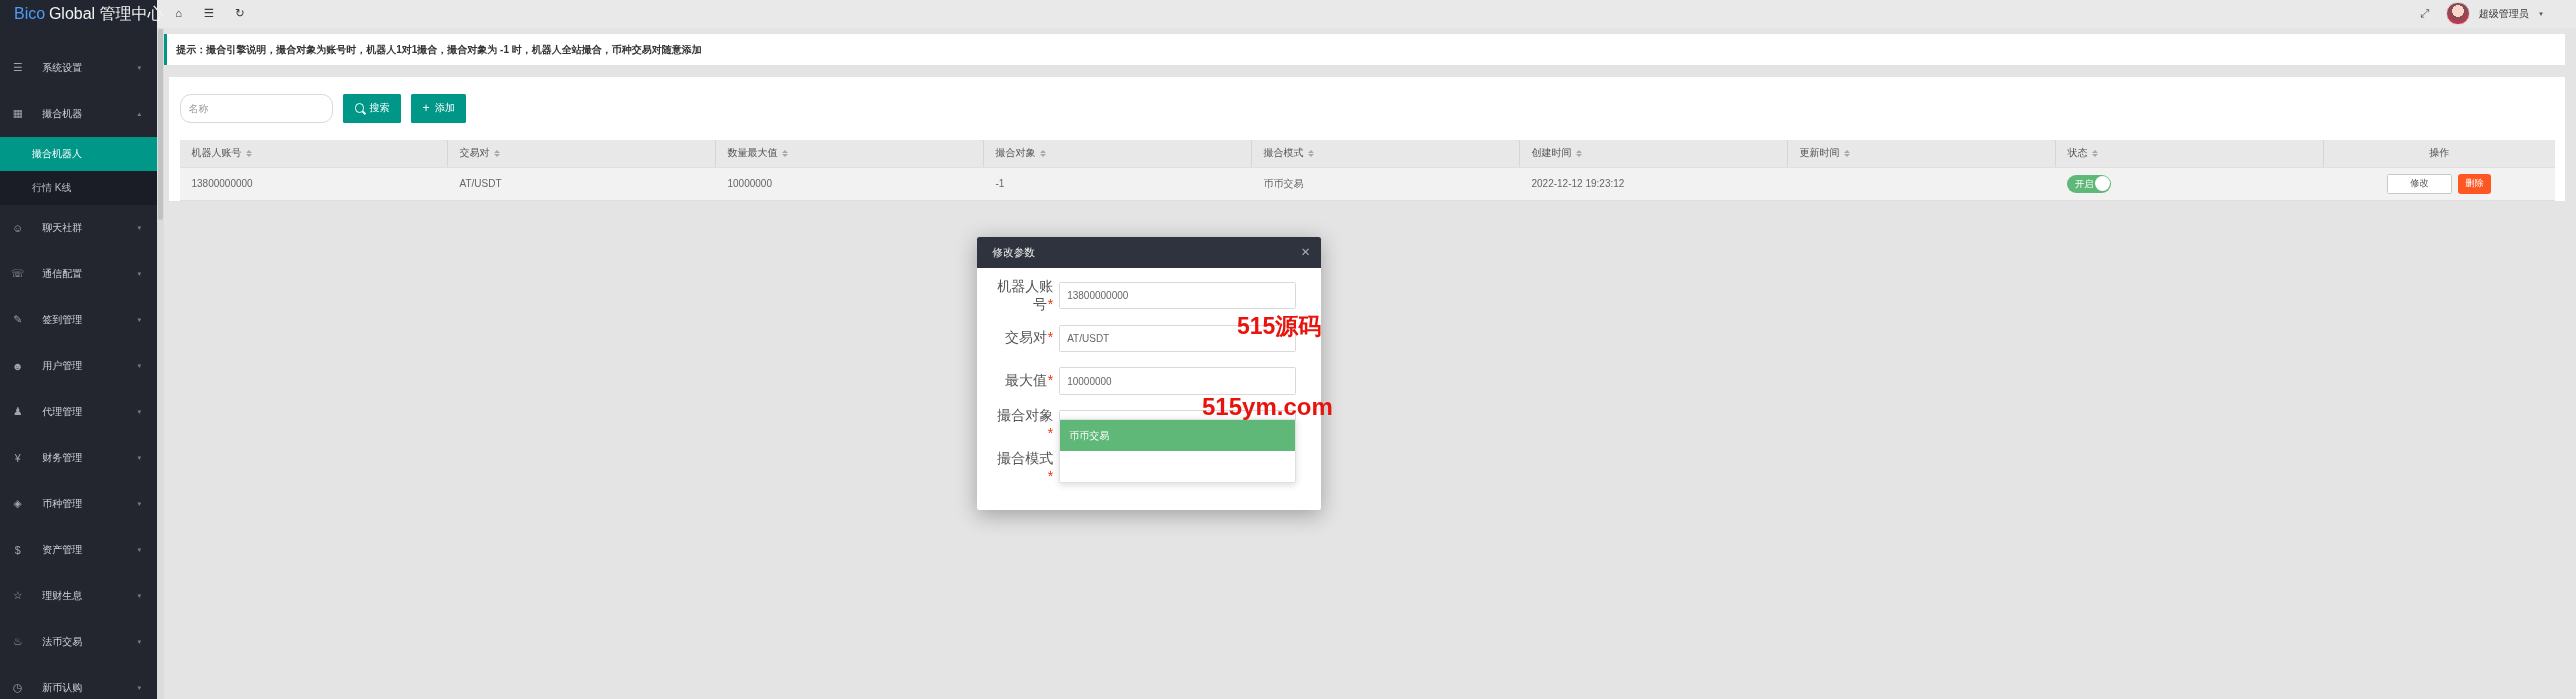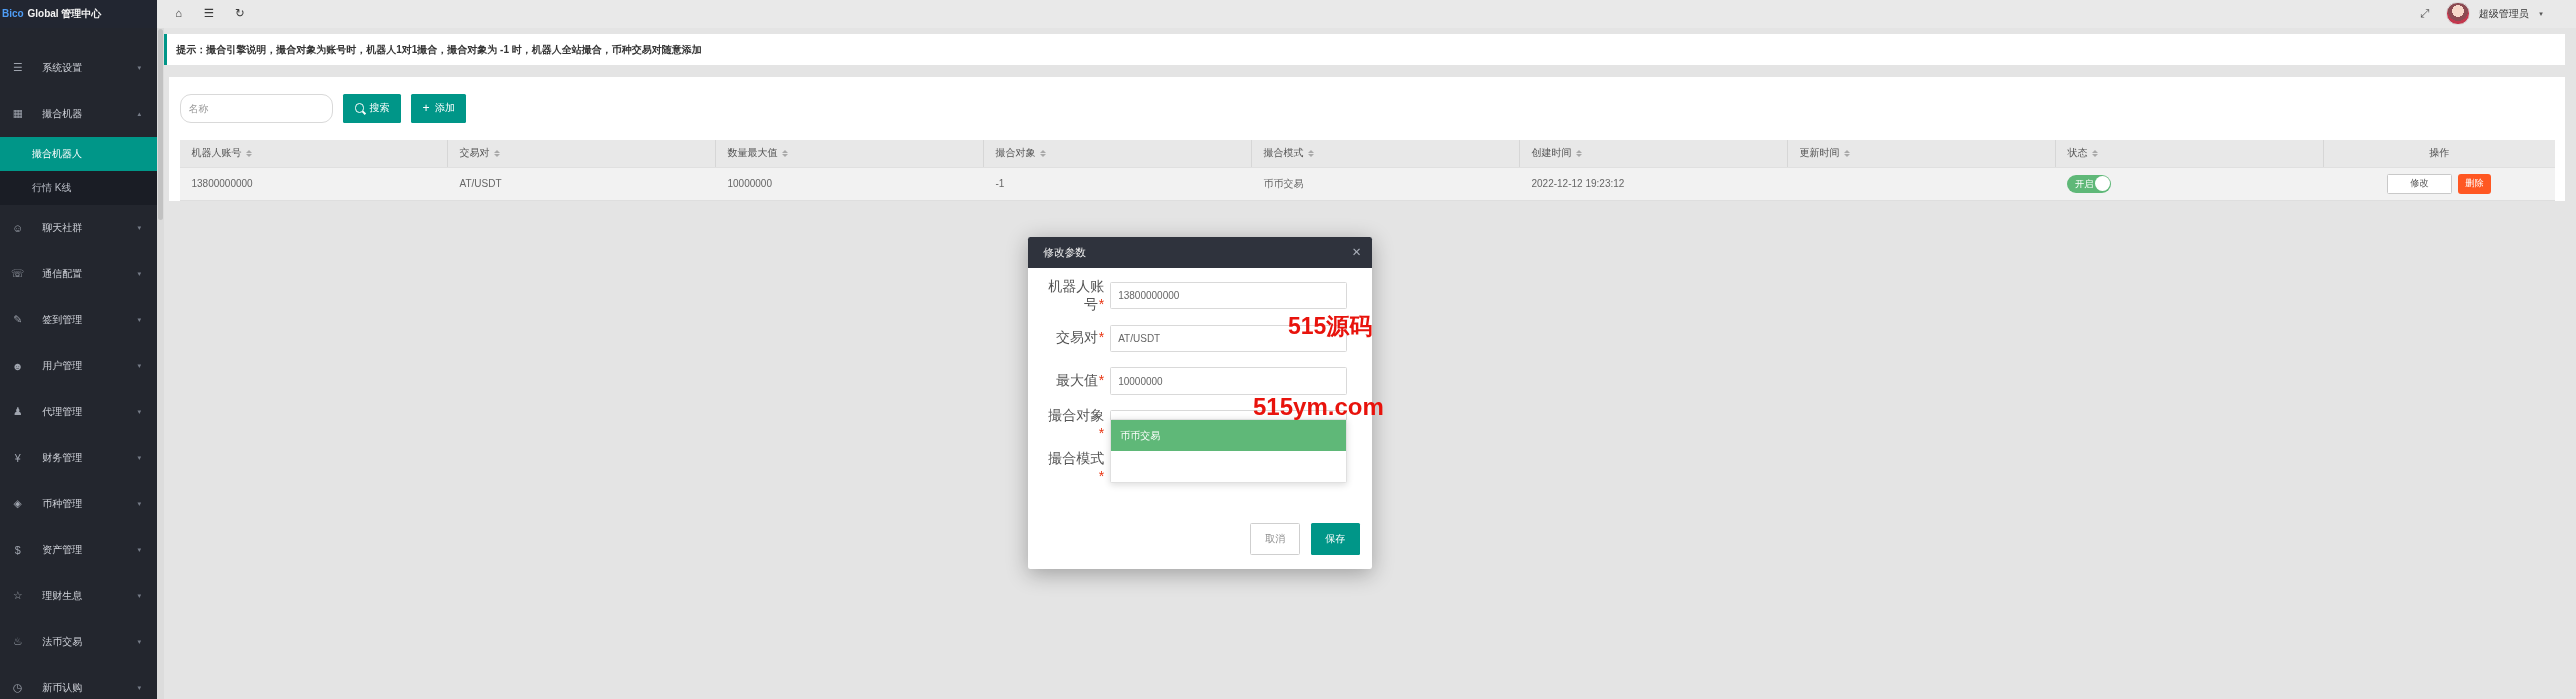--- a/index.html
+++ b/index.html
@@ -3,21 +3,21 @@
 <meta charset="utf-8">
 <style>
   html,body{margin:0;padding:0;}
   body{
     width:2576px;height:699px;overflow:hidden;position:relative;
     font-family:"Liberation Sans","DejaVu Sans",sans-serif;
     background:#e4e4e4;font-size:10px;color:#333;
   }
   
   .sidebar{position:absolute;left:0;top:0;width:157px;height:699px;background:#23262e;z-index:5;}
-  .logo{height:27.5px;line-height:27.5px;background:#222631;padding-left:2px;font-size:10px;font-weight:bold;white-space:nowrap;}
+  .logo{height:27.5px;line-height:27.5px;background:#222631;padding-left:14px;font-size:16px;font-weight:normal;white-space:nowrap;}
   .logo .brand{color:#4e9cf5;}
   .logo .rest{color:#f3f3f3;margin-left:3.8px;}
   .nav{padding-top:17px;}
   .nav-item{height:46px;display:flex;align-items:center;padding:0 13.8px 0 9.2px;color:#d0d3da;cursor:pointer;}
   .nav-item .glyph{width:17px;font-size:10.7px;color:#9fa4ae;text-align:center;flex:0 0 17px;}
   .nav-item .lbl{margin-left:16px;font-size:10px;flex:1;}
   .nav-item .caret{font-size:6.9px;color:#767c88;transform:scale(.9);}
   .submenu{background:#1a1d25;}
   .sub-item{height:34px;line-height:34px;padding-left:32px;color:#b9bdc6;font-size:10px;cursor:pointer;}
   .sub-item.active{background:#009688;color:#ffffff;}
@@ -56,21 +56,21 @@
   .td{padding-left:11.5px;box-sizing:border-box;color:#666;font-size:10px;display:flex;align-items:center;}
   .td:last-child{justify-content:center;padding-left:0;gap:6.1px;}
   .c1,.c2,.c3,.c4,.c5,.c6,.c7,.c8{width:268px;flex:0 0 268px;}
   .c9{flex:1;}
   .toggle{position:relative;width:44px;height:18.3px;border-radius:9.2px;background:#5fb878;cursor:pointer;}
   .toggle .tlabel{position:absolute;left:7.6px;top:0;line-height:18.3px;color:#fff;font-size:9.2px;}
   .toggle .knob{position:absolute;right:1.5px;top:1.5px;width:15.3px;height:15.3px;border-radius:50%;background:#fff;}
   .btn-edit{height:20px;padding:0 22px;background:#fff;border:0.8px solid #c9c9c9;border-radius:1.5px;color:#555;font-size:9.2px;cursor:pointer;font-family:inherit;}
   .btn-del{height:20px;padding:0 7.6px;background:#ff5722;border:none;border-radius:3px;color:#fff;font-size:9.2px;cursor:pointer;font-family:inherit;}
   
-  .modal{position:absolute;left:1028px;top:237px;width:344px;background:#fff;border-radius:2.3px;box-shadow:0 4.6px 21.4px rgba(0,0,0,.3);z-index:20;}
+  .modal{position:absolute;left:977px;top:237px;width:344px;background:#fff;border-radius:2.3px;box-shadow:0 4.6px 21.4px rgba(0,0,0,.3);z-index:20;}
   .m-head{height:31px;background:#2f333d;border-radius:2.3px 2.3px 0 0;display:flex;align-items:center;padding:0 10.7px 0 15.3px;}
   .m-title{color:#f0f0f0;font-size:10.7px;flex:1;}
   .m-close{color:#aab0ba;font-size:11.5px;cursor:pointer;line-height:1;}
   .m-body{position:relative;padding:13.8px 15.3px;}
   .mrow{display:flex;align-items:center;height:27.5px;margin-bottom:15.3px;}
   .mrow:last-of-type{margin-bottom:0;}
   .mlabel{width:61px;text-align:right;font-size:14px;color:#555;flex:0 0 61px;}
   .req{color:#e8320f;margin-left:0.8px;}
   .minput{margin-left:5.3px;width:237px;height:27.5px;box-sizing:border-box;border:0.8px solid #d9d9d9;border-radius:1.5px;padding:0 7.6px;font-size:10px;color:#666;outline:none;background:#fff;font-family:inherit;}
   .mselect{margin-left:5.3px;width:237px;height:27.5px;box-sizing:border-box;border:0.8px solid #d9d9d9;border-radius:1.5px;padding:0 7.6px;font-size:10px;color:#666;background:#fff;display:flex;align-items:center;cursor:pointer;}
@@ -314,18 +314,14 @@
       </div>
     </div>
 
     <div class="dropdown">
       <div class="opt selected">币币交易</div>
     </div>
 
     <span class="wm wm1">515源码</span>
     <span class="wm wm2">515ym.com</span>
   </div>
-  <div class="m-btns">
-    <button class="btn-cancel">取消</button>
-    <button class="btn-save">保存</button>
-  </div>
 </div>
 
 
 </body></html>

